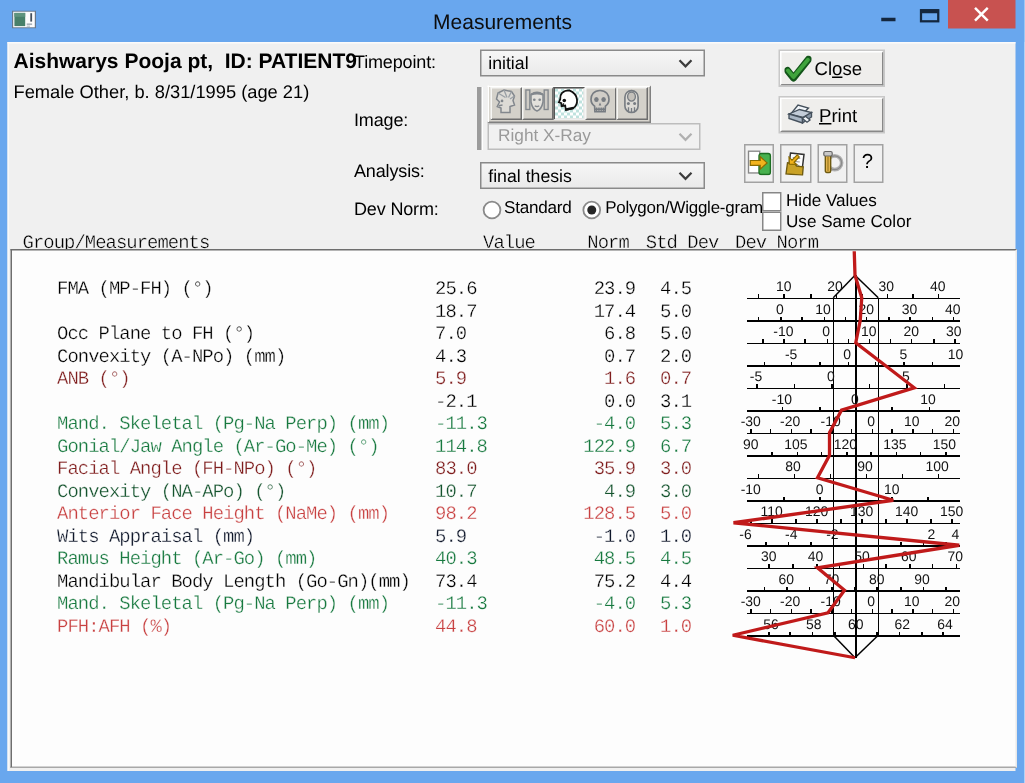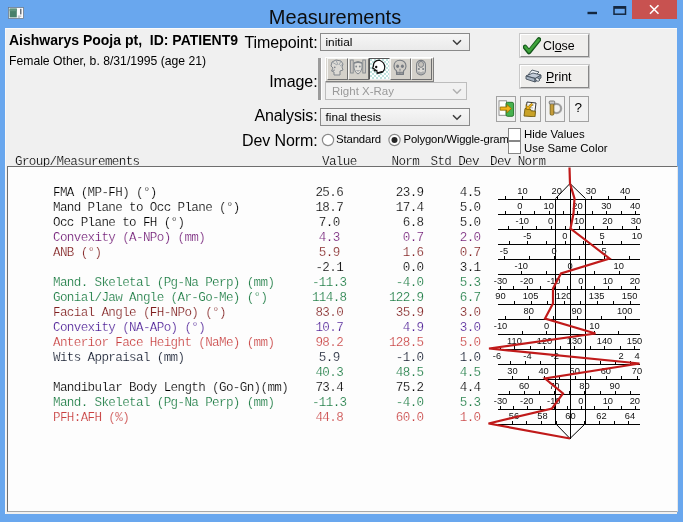--- a/index.html
+++ b/index.html
@@ -1,31 +1,31 @@
 <!DOCTYPE html>
 <html><head><meta charset="utf-8">
 <style>
   html,body{margin:0;padding:0;}
   body{width:683px;height:522px;position:relative;overflow:hidden;
        font-family:"Liberation Sans",sans-serif;background:#69a7ee;}
   .abs{position:absolute;}
   #titlebar{left:0;top:0;width:683px;height:28px;background:#69a7ee;}
-  #title{left:0;top:5.5px;width:670px;text-align:center;font-size:20px;color:#0d0d0d;}
+  #title{left:0;top:5.5px;width:670px;text-align:center;font-size:14px;color:#0d0d0d;}
   #dialog{left:5px;top:28px;width:672px;height:486px;background:#f0f0f0;border-top:1px solid #fbfbfb;border-left:1px solid #f8f8f8;box-sizing:border-box;}
   #panel{left:7px;top:166px;width:669px;height:344px;background:#fdfdfd;
          border-top:1.5px solid #6e6e6e;border-left:1.5px solid #6e6e6e;
          border-right:1px solid #e8e8e8;border-bottom:1px solid #a8a8a8;}
-  .lbl{font-size:16px;color:#000;text-align:right;width:81.5px;letter-spacing:-0.1px;}
+  .lbl{font-size:12px;color:#000;text-align:left;width:81.5px;letter-spacing:-0.1px;}
   .mono{font-family:"Liberation Mono",monospace;font-size:12.6px;letter-spacing:-0.64px;white-space:pre;color:#000;-webkit-text-stroke:0.2px #fdfdfd;}
   .trow{position:absolute;left:0;top:0;width:683px;height:15px;line-height:15px;
         font-family:"Liberation Mono",monospace;font-size:12.6px;letter-spacing:-0.64px;white-space:pre;-webkit-text-stroke:0.2px #fdfdfd;}
-  .tn{position:absolute;left:38px;margin-left:15px;}
-  .c1{position:absolute;left:290px;width:78.5px;text-align:center;}
+  .tn{position:absolute;left:38px;}
+  .c1{position:absolute;left:290px;width:78.5px;text-align:left;}
   .c2{position:absolute;left:370px;width:53.5px;text-align:right;}
-  .c3{position:absolute;left:425px;width:55.5px;text-align:right;}
+  .c3{position:absolute;left:440px;width:55.5px;}
   .combo{background:linear-gradient(#f6f6f6,#eaeaea);border:1px solid #8a8a8a;}
   .combo .ct{position:absolute;left:5px;top:1.8px;font-size:11.8px;color:#000;}
   .btn3d{background:#efeeec;border-top:1px solid #fff;border-left:1px solid #fff;
          border-right:1.5px solid #888;border-bottom:1.5px solid #888;outline:1px solid #c8c8c8;}
 </style></head>
 <body>
 
 <div class="abs" id="titlebar"></div>
 <div class="abs" id="title">Measurements</div>
 
@@ -184,32 +184,32 @@
 
 <div class="abs mono" style="left:15px;top:154.5px">Group/Measurements</div>
 <div class="abs mono" style="left:322px;top:154.5px">Value</div>
 <div class="abs mono" style="left:391.5px;top:154.5px">Norm</div>
 <div class="abs mono" style="left:430.5px;top:154.5px">Std Dev</div>
 <div class="abs mono" style="left:490px;top:154.5px">Dev Norm</div>
 
 <div class="abs" id="panel"></div>
 
 <div class="trow" style="top:185.5px;color:#000000"><span class="tn">FMA (MP-FH) (°)</span><span class="c1">25.6</span><span class="c2">23.9</span><span class="c3">4.5</span></div>
-<div class="trow" style="top:200.6px;color:#000000"><span class="tn">Mand Plane to Occ Plane (°)</span><span class="c1">18.7</span><span class="c2">17.4</span><span class="c3">5.0</span></div>
+<div class="trow" style="top:200.6px;color:#000000"><span class="c1">18.7</span><span class="c2">17.4</span><span class="c3">5.0</span></div>
 <div class="trow" style="top:215.6px;color:#000000"><span class="tn">Occ Plane to FH (°)</span><span class="c1">7.0</span><span class="c2">6.8</span><span class="c3">5.0</span></div>
-<div class="trow" style="top:230.7px;color:#701a75"><span class="tn">Convexity (A-NPo) (mm)</span><span class="c1">4.3</span><span class="c2">0.7</span><span class="c3">2.0</span></div>
+<div class="trow" style="top:230.7px;color:#000000"><span class="tn">Convexity (A-NPo) (mm)</span><span class="c1">4.3</span><span class="c2">0.7</span><span class="c3">2.0</span></div>
 <div class="trow" style="top:245.7px;color:#7f1d1d"><span class="tn">ANB (°)</span><span class="c1">5.9</span><span class="c2">1.6</span><span class="c3">0.7</span></div>
 <div class="trow" style="top:260.8px;color:#000000"><span class="c1">-2.1</span><span class="c2">0.0</span><span class="c3">3.1</span></div>
 <div class="trow" style="top:275.8px;color:#17793f"><span class="tn">Mand. Skeletal (Pg-Na Perp) (mm)</span><span class="c1">-11.3</span><span class="c2">-4.0</span><span class="c3">5.3</span></div>
 <div class="trow" style="top:290.9px;color:#17793f"><span class="tn">Gonial/Jaw Angle (Ar-Go-Me) (°)</span><span class="c1">114.8</span><span class="c2">122.9</span><span class="c3">6.7</span></div>
 <div class="trow" style="top:305.9px;color:#7f1d1d"><span class="tn">Facial Angle (FH-NPo) (°)</span><span class="c1">83.0</span><span class="c2">35.9</span><span class="c3">3.0</span></div>
-<div class="trow" style="top:321.0px;color:#4c1d95"><span class="tn">Convexity (NA-APo) (°)</span><span class="c1">10.7</span><span class="c2">4.9</span><span class="c3">3.0</span></div>
+<div class="trow" style="top:321.0px;color:#14532d"><span class="tn">Convexity (NA-APo) (°)</span><span class="c1">10.7</span><span class="c2">4.9</span><span class="c3">3.0</span></div>
 <div class="trow" style="top:336.0px;color:#c84040"><span class="tn">Anterior Face Height (NaMe) (mm)</span><span class="c1">98.2</span><span class="c2">128.5</span><span class="c3">5.0</span></div>
 <div class="trow" style="top:351.1px;color:#0f172a"><span class="tn">Wits Appraisal (mm)</span><span class="c1">5.9</span><span class="c2">-1.0</span><span class="c3">1.0</span></div>
-<div class="trow" style="top:366.1px;color:#17793f"><span class="c1">40.3</span><span class="c2">48.5</span><span class="c3">4.5</span></div>
+<div class="trow" style="top:366.1px;color:#17793f"><span class="tn">Ramus Height (Ar-Go) (mm)</span><span class="c1">40.3</span><span class="c2">48.5</span><span class="c3">4.5</span></div>
 <div class="trow" style="top:381.1px;color:#000000"><span class="tn">Mandibular Body Length (Go-Gn)(mm)</span><span class="c1">73.4</span><span class="c2">75.2</span><span class="c3">4.4</span></div>
 <div class="trow" style="top:396.2px;color:#17793f"><span class="tn">Mand. Skeletal (Pg-Na Perp) (mm)</span><span class="c1">-11.3</span><span class="c2">-4.0</span><span class="c3">5.3</span></div>
 <div class="trow" style="top:411.2px;color:#c84040"><span class="tn">PFH:AFH (%)</span><span class="c1">44.8</span><span class="c2">60.0</span><span class="c3">1.0</span></div>
 
 <svg class="abs" style="left:0;top:0" width="683" height="522" viewBox="0 0 683 522">
 <g stroke="#000" stroke-width="1" shape-rendering="crispEdges">
       <line x1="555.5" y1="198.5" x2="555.5" y2="423.5"></line>
       <line x1="585.5" y1="198.5" x2="585.5" y2="423.5"></line>
       <line x1="570.5" y1="183.5" x2="570.5" y2="438.5"></line>
     </g>

